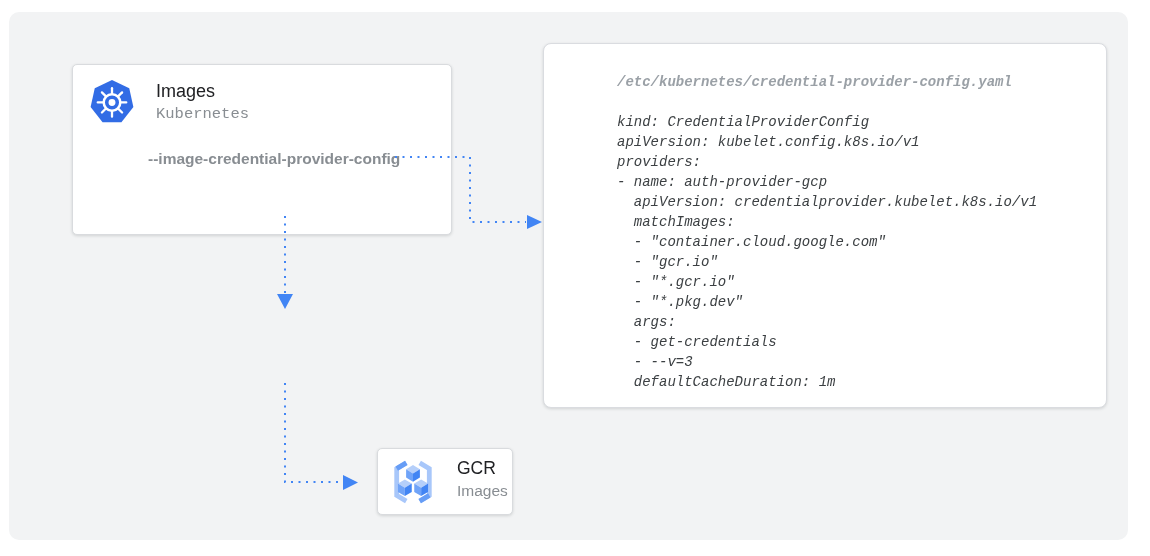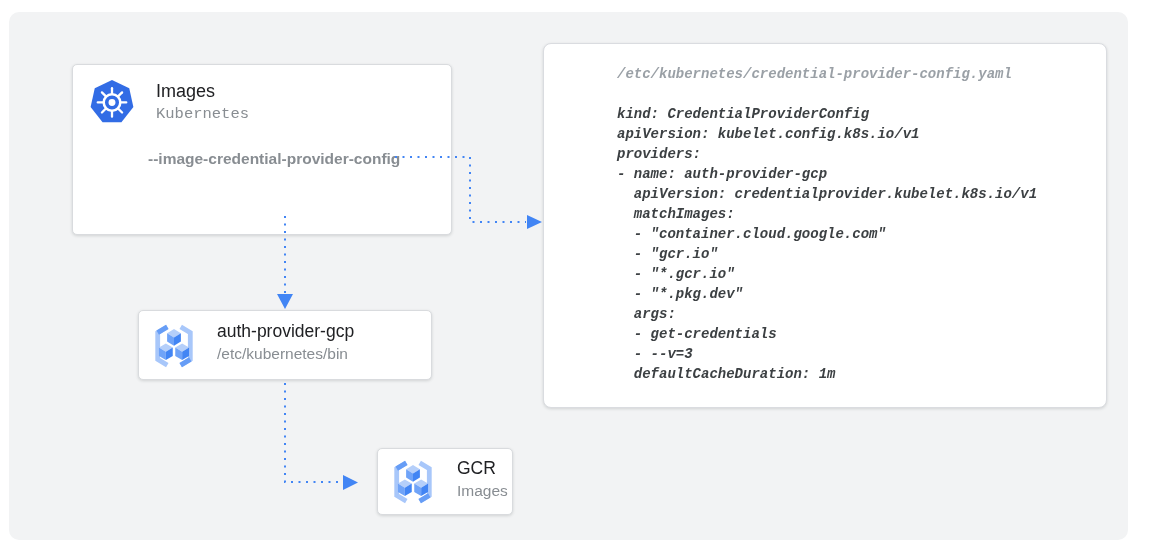--- a/index.html
+++ b/index.html
@@ -46,33 +46,33 @@
   .gcr-box { left:377px; top:448px; width:136px; height:67px; }
   .gcr-box .node-icon { position:absolute; left:12px; top:10px; width:46px; height:46px; }
   .gcr-title    { position:absolute; left:79px; top:9px;  font-size:17.5px; color:#202124; }
   .gcr-subtitle { position:absolute; left:79px; top:33px; font-size:15.5px; color:#888d92; }
 
   
   .yaml-panel {
     left:543px; top:43px; width:564px; height:365px;
     border-radius:8px;
     border:1px solid #dadce0;
-    padding:20px 20px 0 73px;
+    padding:28px 20px 0 73px;
   }
   .yaml-filename {
     font-family:"Liberation Mono", monospace;
     font-style:italic; font-weight:bold;
     font-size:14px; line-height:20px;
     color:#9aa0a6;
     white-space:pre;
   }
   .yaml-body {
     margin-top:20px;
     font-family:"Liberation Mono", monospace;
-    font-style:italic; font-weight:bold;
+    font-style:italic; font-weight:normal;
     font-size:14px; line-height:20px;
     color:#3c4043;
     white-space:pre;
   }
 
   .arrows-overlay {
     position:absolute; left:0; top:0;
     width:1150px; height:556px;
     pointer-events:none;
   }
@@ -116,27 +116,20 @@
       <circle cx="50" cy="51" r="18" fill="none" stroke="#ffffff" stroke-width="5.5"></circle>
       <circle cx="50" cy="51" r="7.5" fill="#ffffff"></circle>
     </svg>
     <div class="kubelet-title">Images</div>
     <div class="kubelet-subtitle">Kubernetes</div>
     <div class="kubelet-flags">
       <div>--image-credential-provider-config</div>
     </div>
   </div>
 
-  <div class="card auth-box">
-    <svg class="node-icon" viewBox="0 0 48 48">
-      <use href="#registry-icon"></use>
-    </svg>
-    <div class="auth-title">auth-provider-gcp</div>
-    <div class="auth-subtitle">/etc/kubernetes/bin</div>
-  </div>
 
   <div class="card gcr-box">
     <svg class="node-icon" viewBox="0 0 48 48">
       <use href="#registry-icon"></use>
     </svg>
     <div class="gcr-title">GCR</div>
     <div class="gcr-subtitle">Images</div>
   </div>
 
   <div class="card yaml-panel">

